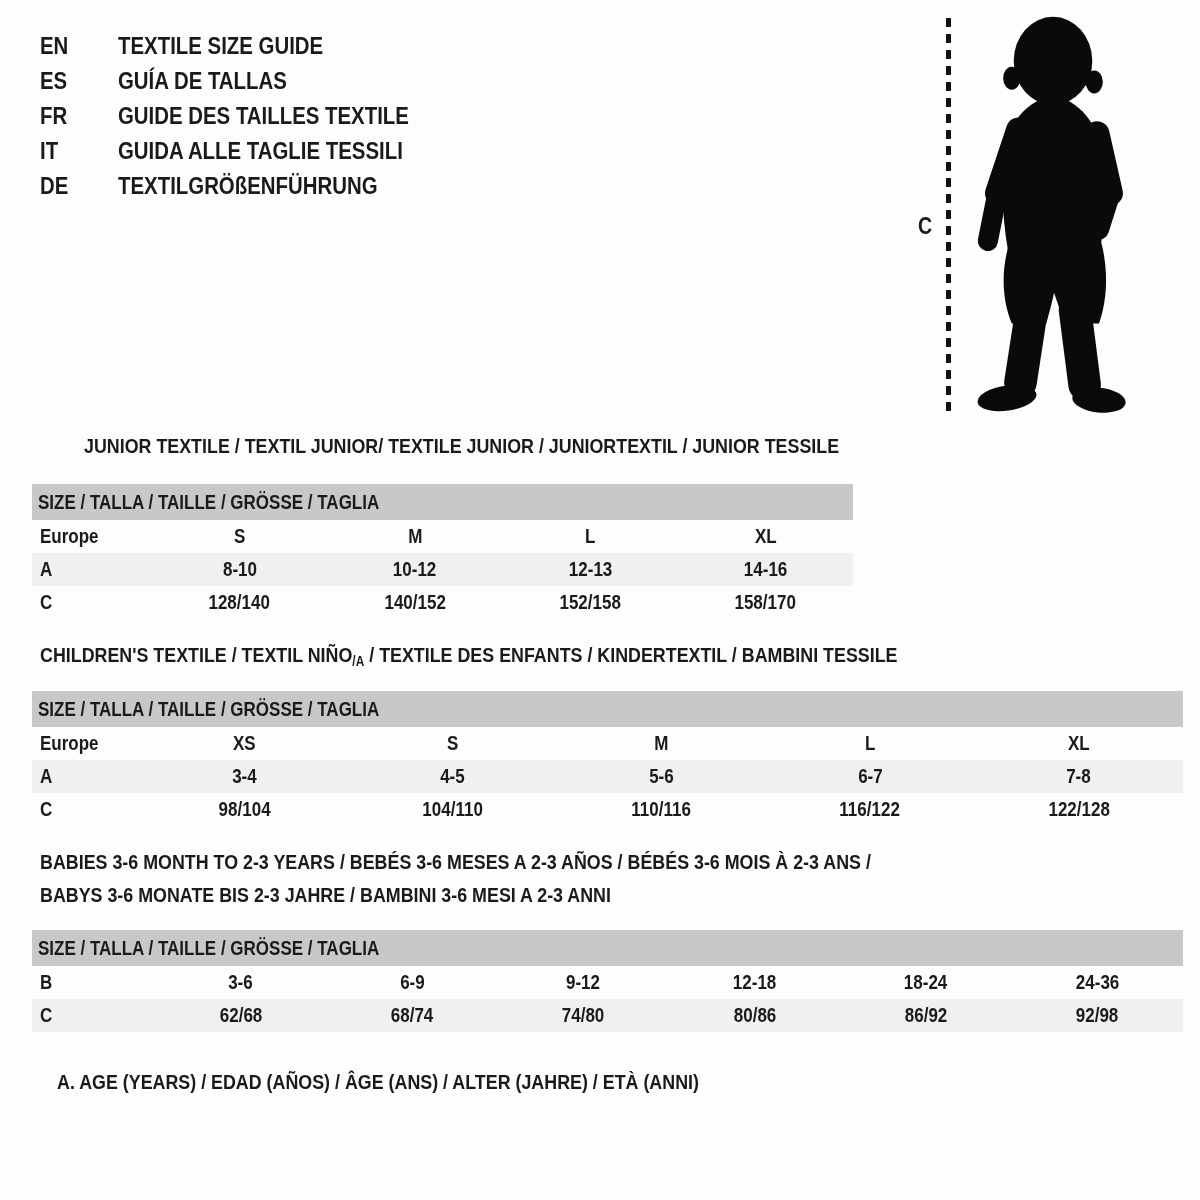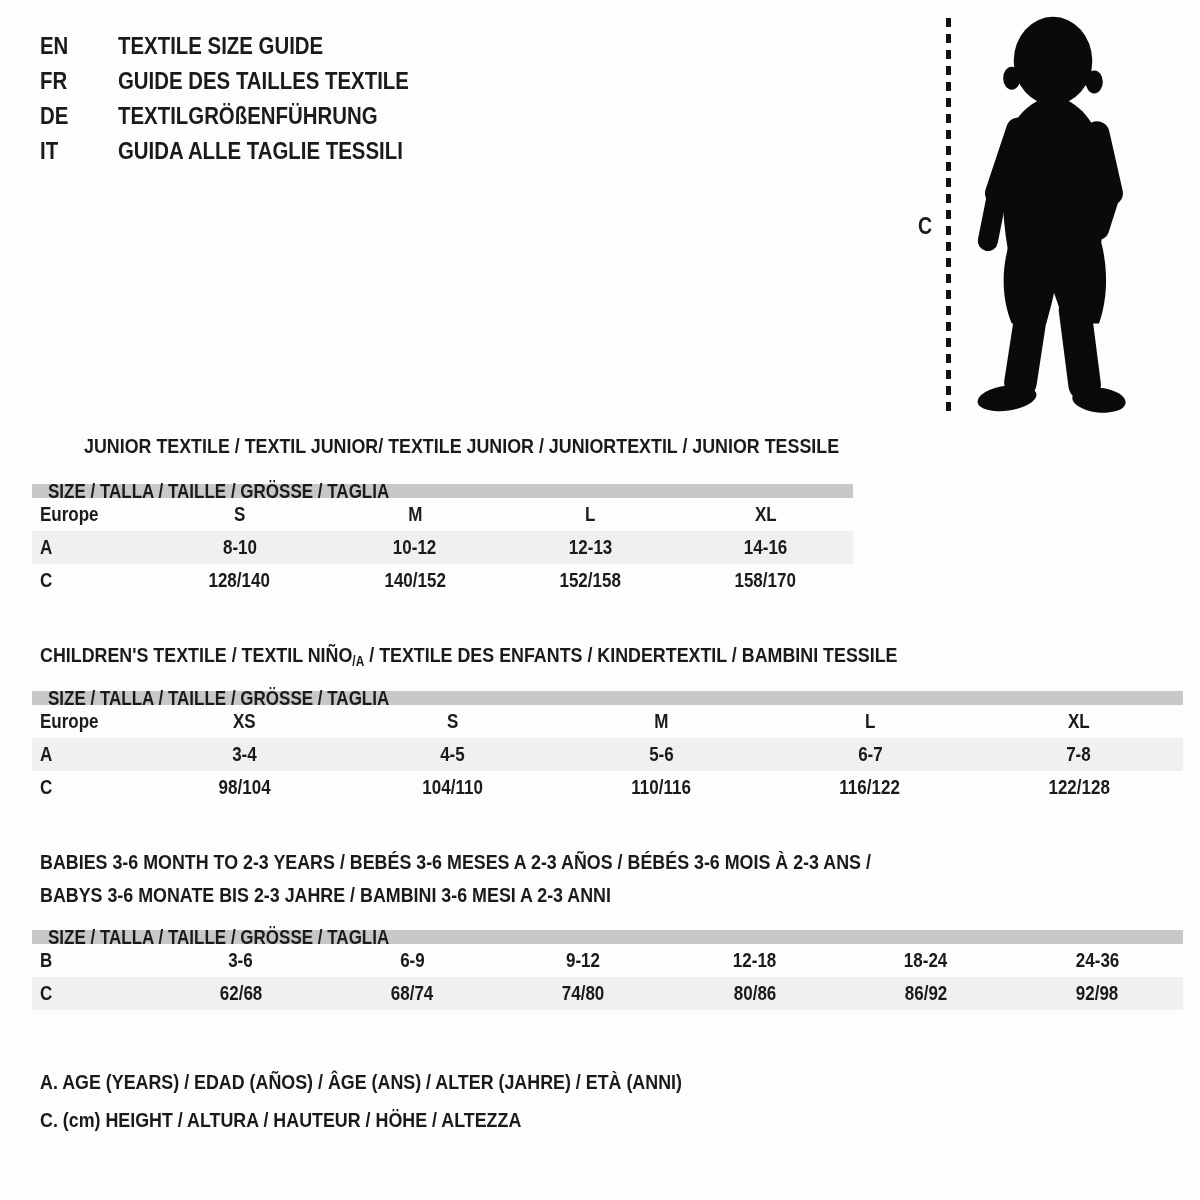--- a/index.html
+++ b/index.html
@@ -30,57 +30,61 @@
   .baby{position:absolute;left:956px;top:13px;width:194px;height:412px;}
 
   
   .sec-title{position:absolute;left:40px;font-size:21px;line-height:24px;}
   .sec-title .line{line-height:33px;}
   .sub{font-size:14px;vertical-align:-4px;}
 
   
   .tbl{position:absolute;left:32px;}
   .size-bar{
-    height:14px;background:#c8c8c8;display:flex;align-items:center;
-    padding-left:16px;font-size:20px;box-sizing:border-box;
+    height:36px;background:#c8c8c8;display:flex;align-items:center;
+    padding-left:6px;font-size:20px;box-sizing:border-box;
   }
   .tbl table{width:100%;border-collapse:collapse;table-layout:fixed;}
   .tbl td{height:33px;font-size:20px;padding:0;overflow:hidden;}
   .tbl td:first-child{padding-left:8px;text-align:left;margin-top:41px;}
   .tbl td:not(:first-child){text-align:center;}
   .tbl tbody tr:nth-child(even){background:#f0f0f0;}
   .t-junior td:first-child{width:112px;}
   .t-children td:first-child{width:100px;}
   .t-babies td:first-child{width:115px;}
 
   
   .legend{position:absolute;left:40px;top:1063px;font-size:21px;}
-  .legend-line{height:38px;display:flex;align-items:center;}
+  .legend-line{height:38px;display:flex;align-items:center;margin-left:17px;}
 </style>
 </head>
 <body>
 
 <div class="page">
 
   <div class="langs">
     <div class="lang-row">
       <span class="lang-code cond">EN</span>
       <span class="cond">TEXTILE SIZE GUIDE</span>
     </div>
     <div class="lang-row">
+      <span class="lang-code cond">ES</span>
+      <span class="cond">GUÍA DE TALLAS</span>
+    </div>
+    <div class="lang-row">
       <span class="lang-code cond">FR</span>
       <span class="cond">GUIDE DES TAILLES TEXTILE</span>
     </div>
     <div class="lang-row">
+      <span class="lang-code cond">IT</span>
+      <span class="cond">GUIDA ALLE TAGLIE TESSILI</span>
+    </div>
+    <div class="lang-row">
       <span class="lang-code cond">DE</span>
       <span class="cond">TEXTILGRÖßENFÜHRUNG</span>
-    </div>
-    <div class="lang-row">
-      <span class="lang-code cond">IT</span>
-      <span class="cond">GUIDA ALLE TAGLIE TESSILI</span>
     </div>
   </div>
 
   <span class="measure-label cond">C</span>
   <div class="measure-line"></div>
   <svg class="baby" viewBox="0 0 200 430" aria-hidden="true">
     <g fill="#0a0a0a" stroke="none">
       <ellipse cx="100" cy="50" rx="41" ry="46"></ellipse>
       <ellipse cx="57" cy="68" rx="9" ry="12"></ellipse>
       <ellipse cx="143" cy="72" rx="9" ry="12"></ellipse>
@@ -199,18 +203,15 @@
             <td><span class="cond c">92/98</span></td>
           </tr>
         </tbody>
       </table>
   </div>
 
   <div class="legend">
     <div class="legend-line">
         <span class="cond">A. AGE (YEARS) / EDAD (AÑOS) / ÂGE (ANS) / ALTER (JAHRE) / ETÀ (ANNI)</span>
       </div>
-    <div class="legend-line">
-        <span class="cond">C. (cm) HEIGHT / ALTURA / HAUTEUR / HÖHE / ALTEZZA</span>
-      </div>
   </div>
 
 </div>
 
 </body></html>

